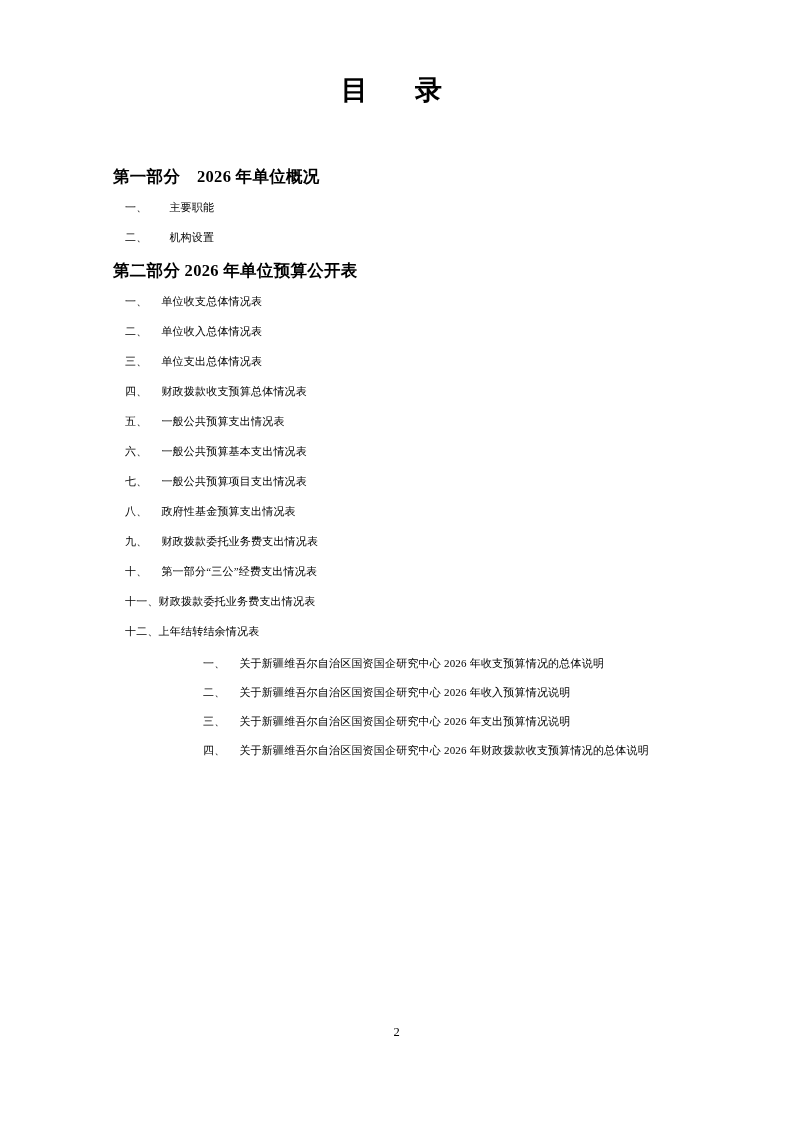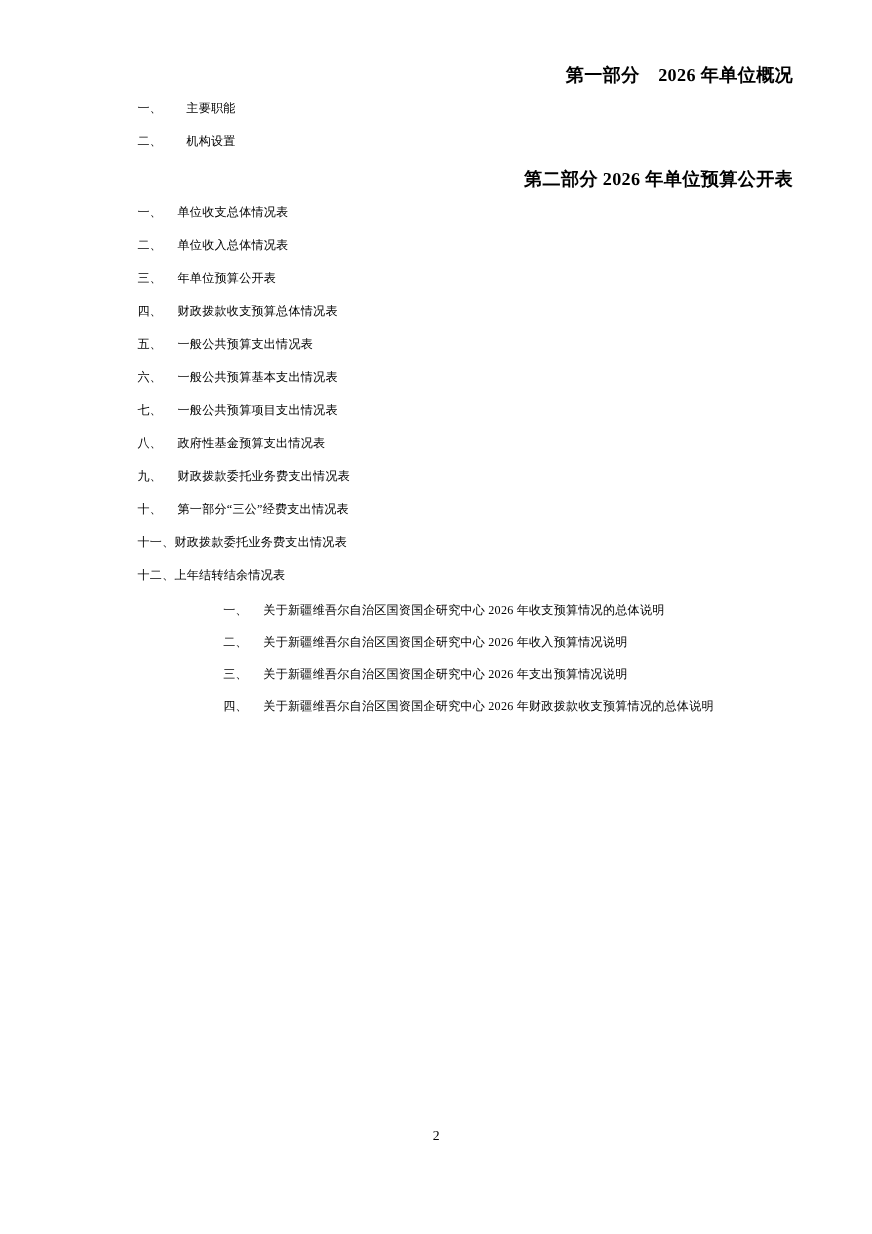--- a/index.html
+++ b/index.html
@@ -34,21 +34,20 @@
     padding-left: 113px;
     padding-right: 72px;
   }
   .toc-part {
     font-size: 16.5px;
     font-weight: bold;
     line-height: 1.35;
     margin-top: 6px;
     margin-bottom: 12px;
     letter-spacing: 0.3px;
-    text-align: right;
   }
   .toc-entry {
     font-size: 11px;
     line-height: 1.45;
     margin-bottom: 14px;
     letter-spacing: 0.2px;
     padding-left: 12px;
   }
   .toc-entry .num {
     display: inline-block;
@@ -75,40 +74,41 @@
     font-family: "Liberation Serif", "DejaVu Serif", serif;
   }
   .sp-1 { display: inline-block; width: 14px; }
   .sp-2 { display: inline-block; width: 22px; }
 </style>
 </head>
 <body>
 
 <div class="page">
 
+  <div class="doc-title">目　录</div>
 
   <div class="toc">
 
     <div class="toc-part">第一部分　2026 年单位概况</div>
     <div class="toc-entry">
       <span class="num">一、</span><span class="sp-2"></span><span class="txt">主要职能</span>
     </div>
     <div class="toc-entry">
       <span class="num">二、</span><span class="sp-2"></span><span class="txt">机构设置</span>
     </div>
 
     <div class="toc-part">第二部分 2026 年单位预算公开表</div>
     <div class="toc-entry">
       <span class="num">一、</span><span class="sp-1"></span><span class="txt">单位收支总体情况表</span>
     </div>
     <div class="toc-entry">
       <span class="num">二、</span><span class="sp-1"></span><span class="txt">单位收入总体情况表</span>
     </div>
     <div class="toc-entry">
-      <span class="num">三、</span><span class="sp-1"></span><span class="txt">年单位预算公开表</span>
+      <span class="num">三、</span><span class="sp-1"></span><span class="txt">单位支出总体情况表</span>
     </div>
     <div class="toc-entry">
       <span class="num">四、</span><span class="sp-1"></span><span class="txt">财政拨款收支预算总体情况表</span>
     </div>
     <div class="toc-entry">
       <span class="num">五、</span><span class="sp-1"></span><span class="txt">一般公共预算支出情况表</span>
     </div>
     <div class="toc-entry">
       <span class="num">六、</span><span class="sp-1"></span><span class="txt">一般公共预算基本支出情况表</span>
     </div>

